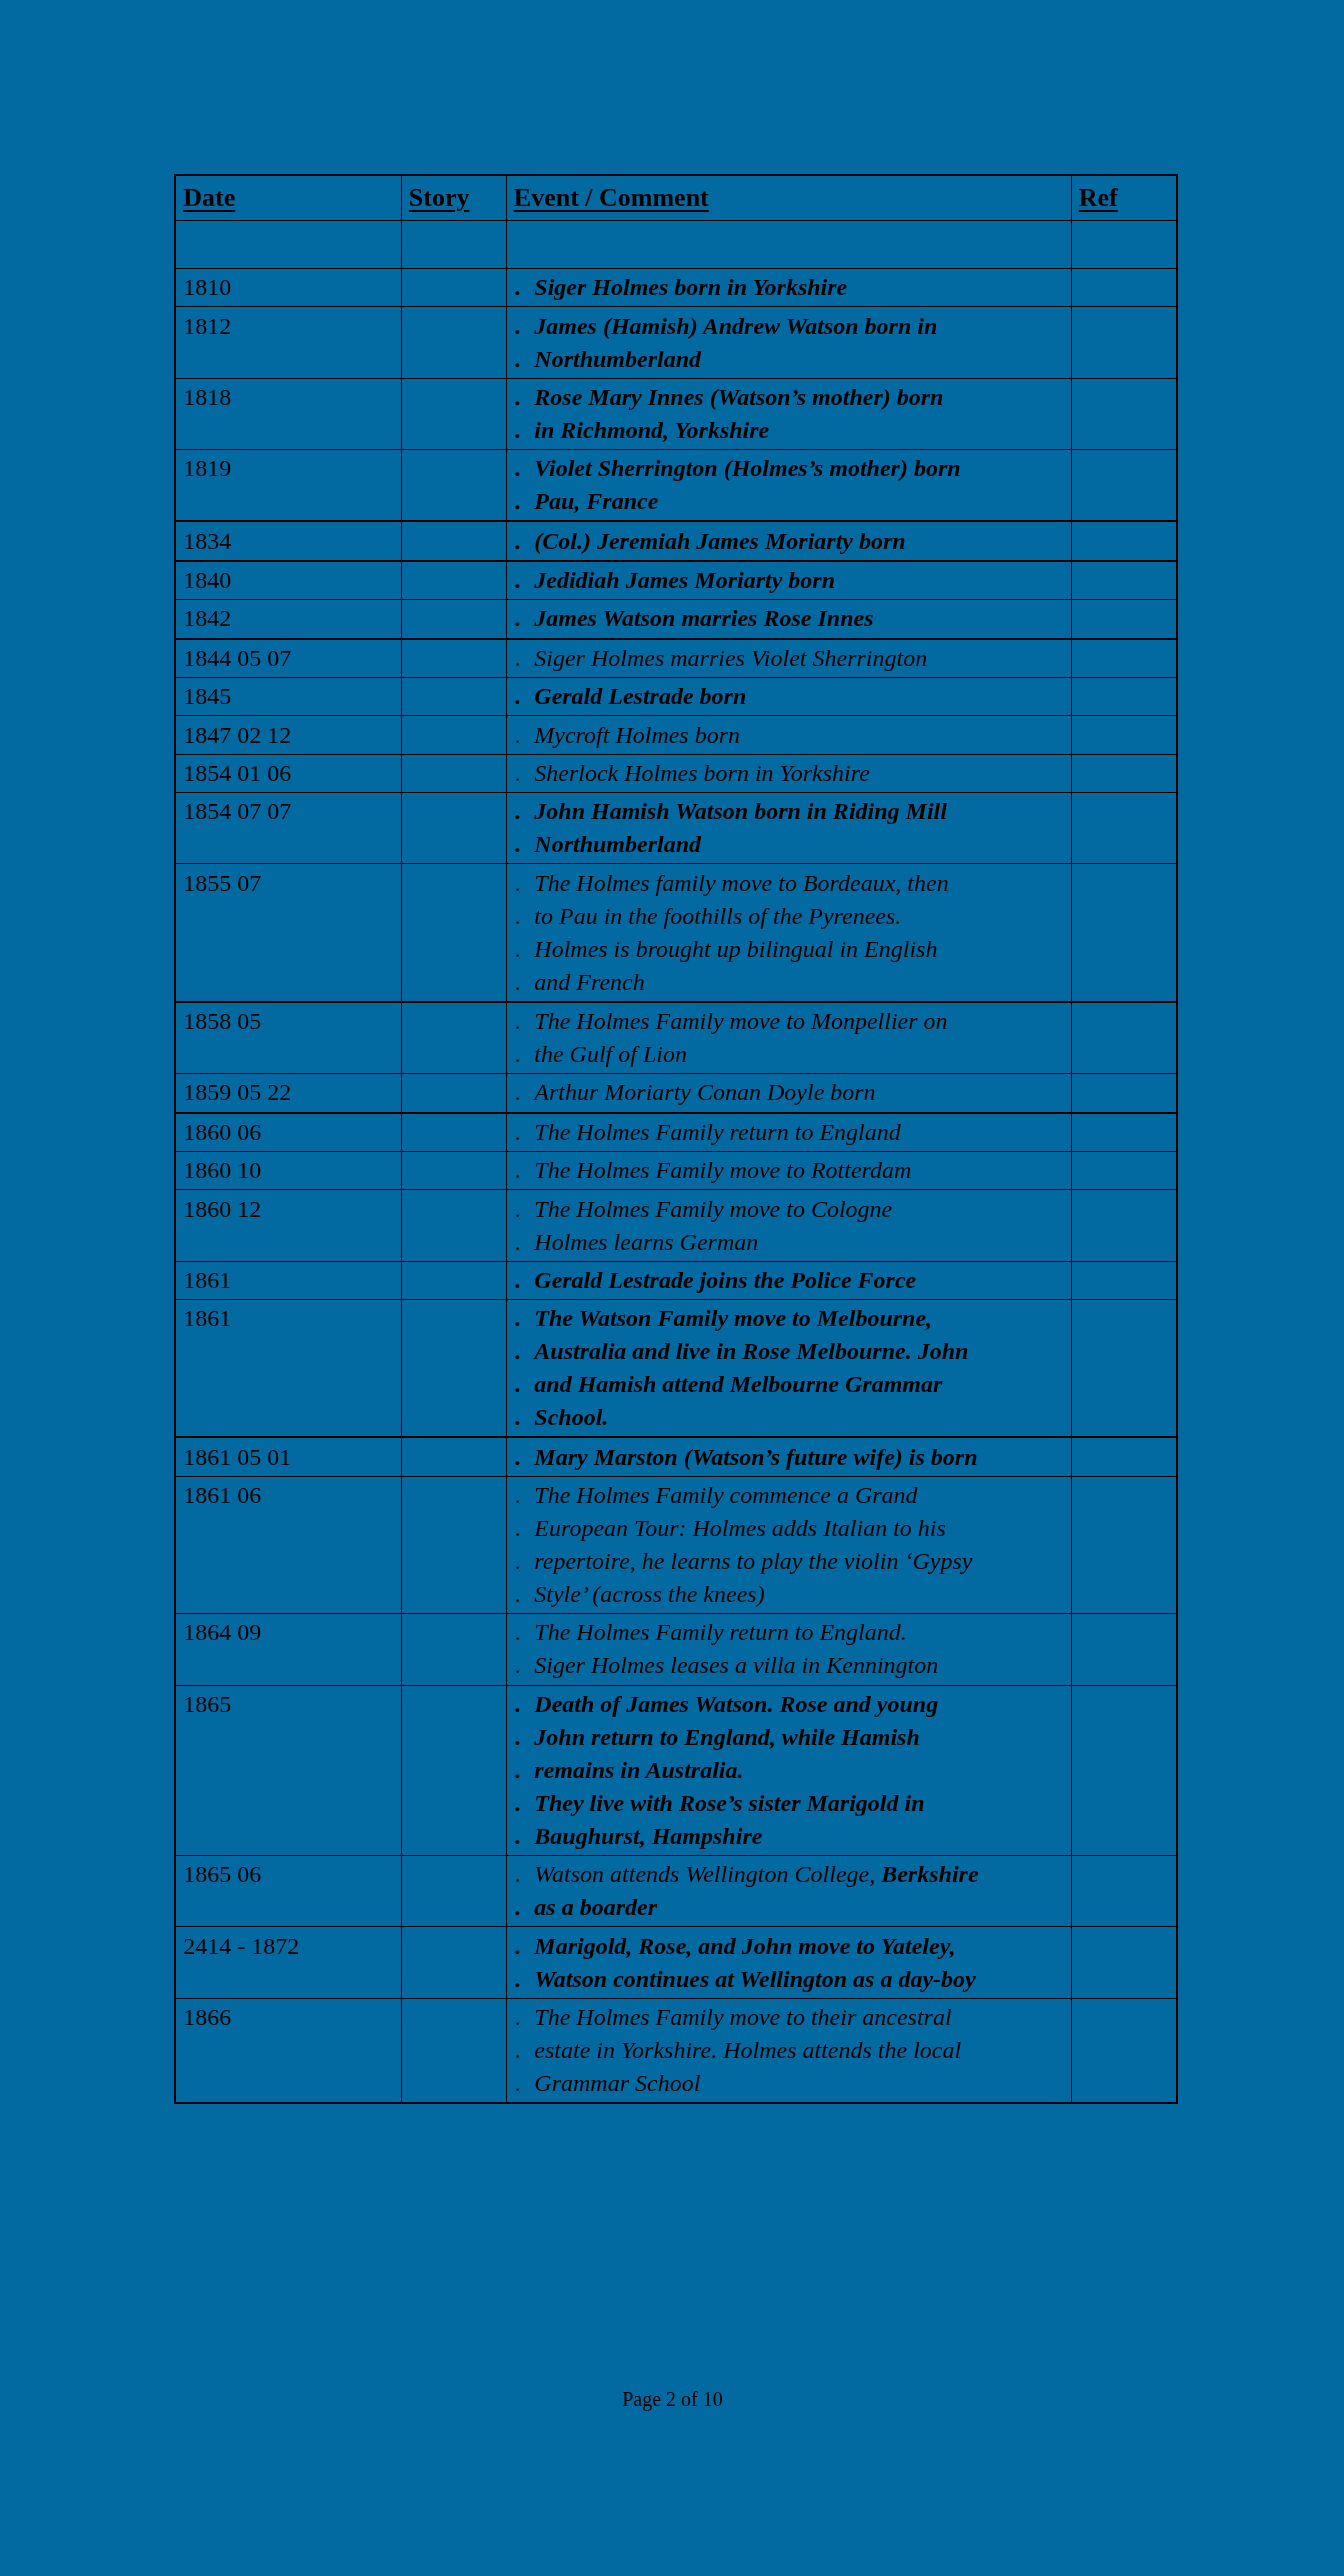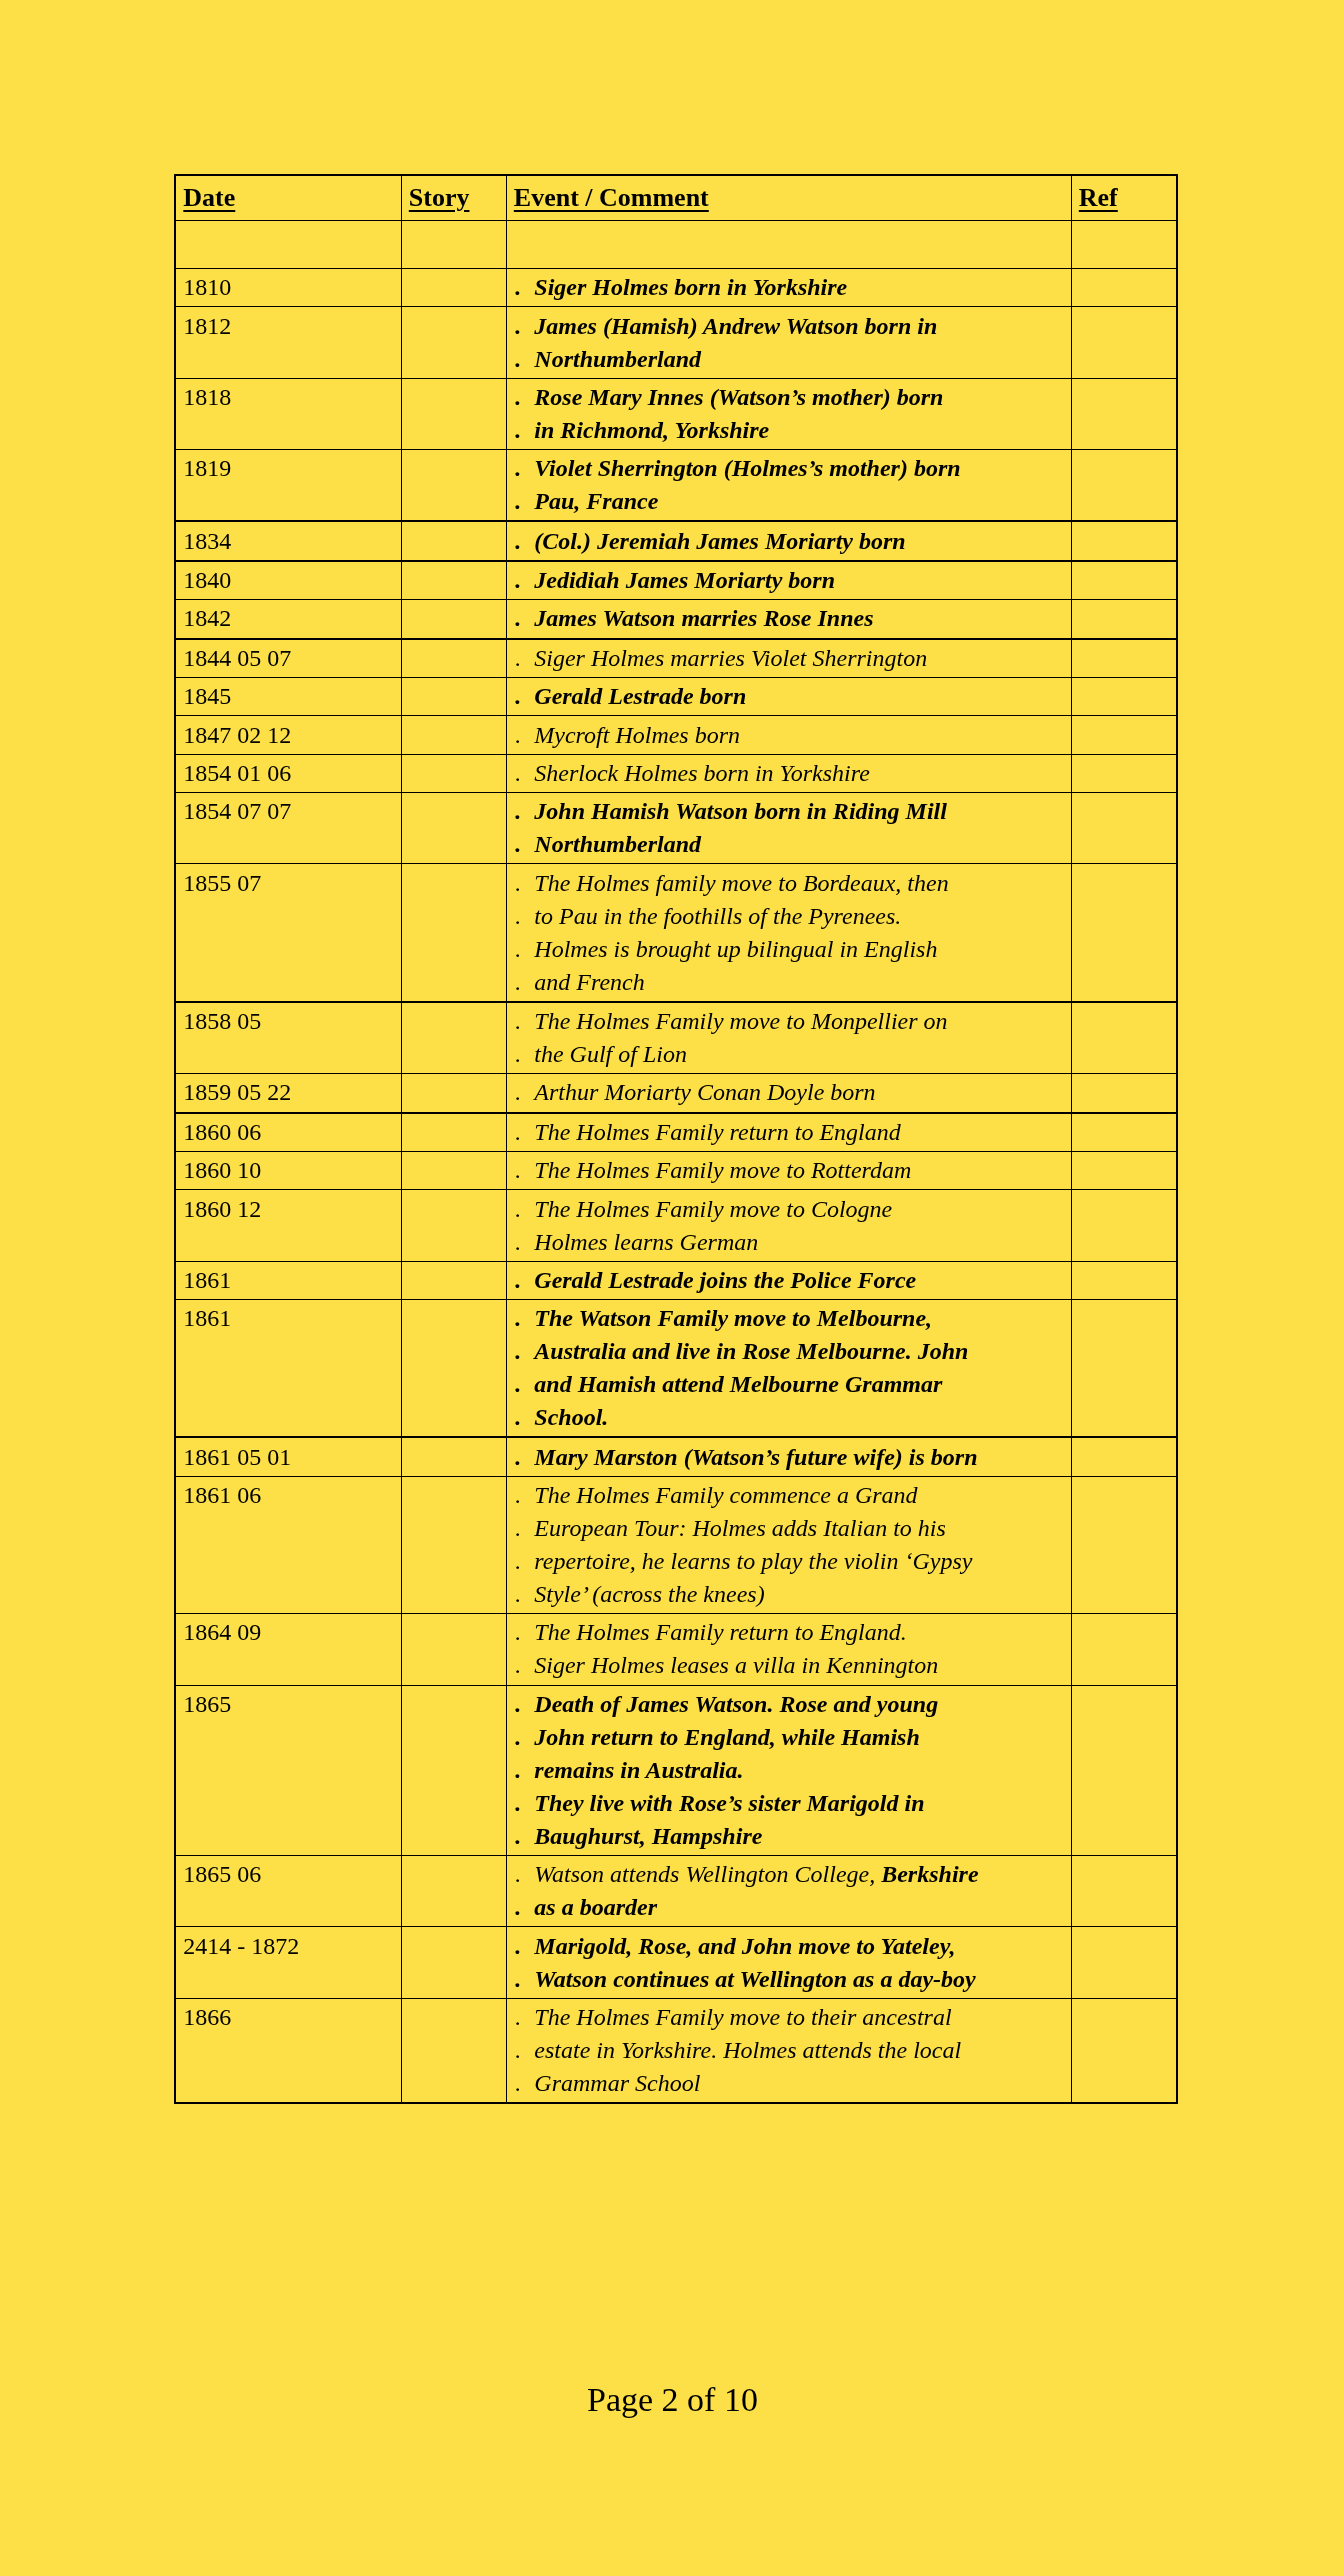--- a/index.html
+++ b/index.html
@@ -12,21 +12,21 @@
     width: 1345px;
     height: 2576px;
     font-family: "Liberation Serif", "DejaVu Serif", serif;
     color: #000000;
     overflow: hidden;
   }
   .sheet {
     position: absolute;
     left: 0; top: 0;
     width: 1345px; height: 2576px;
-    background: #fde047;
+    background: #0369a1;
   }
   table.chronology {
     position: absolute;
     left: 174px;
     top: 174px;
     width: 1003px;
     border-collapse: collapse;
     table-layout: fixed;
     border: 2.2px solid #000000;
   }
@@ -78,21 +78,21 @@
     font-style: italic;
   }
   .seg { font-style: italic; }
   .b { font-weight: bold; }
   .page-footer {
     position: absolute;
     left: 0;
     top: 2385px;
     width: 1345px;
     text-align: center;
-    font-size: 34px;
+    font-size: 20px;
     line-height: 29px;
     font-style: normal;
   }
 </style>
 </head>
 <body>
 
 <div class="sheet">
 
   <table class="chronology">

